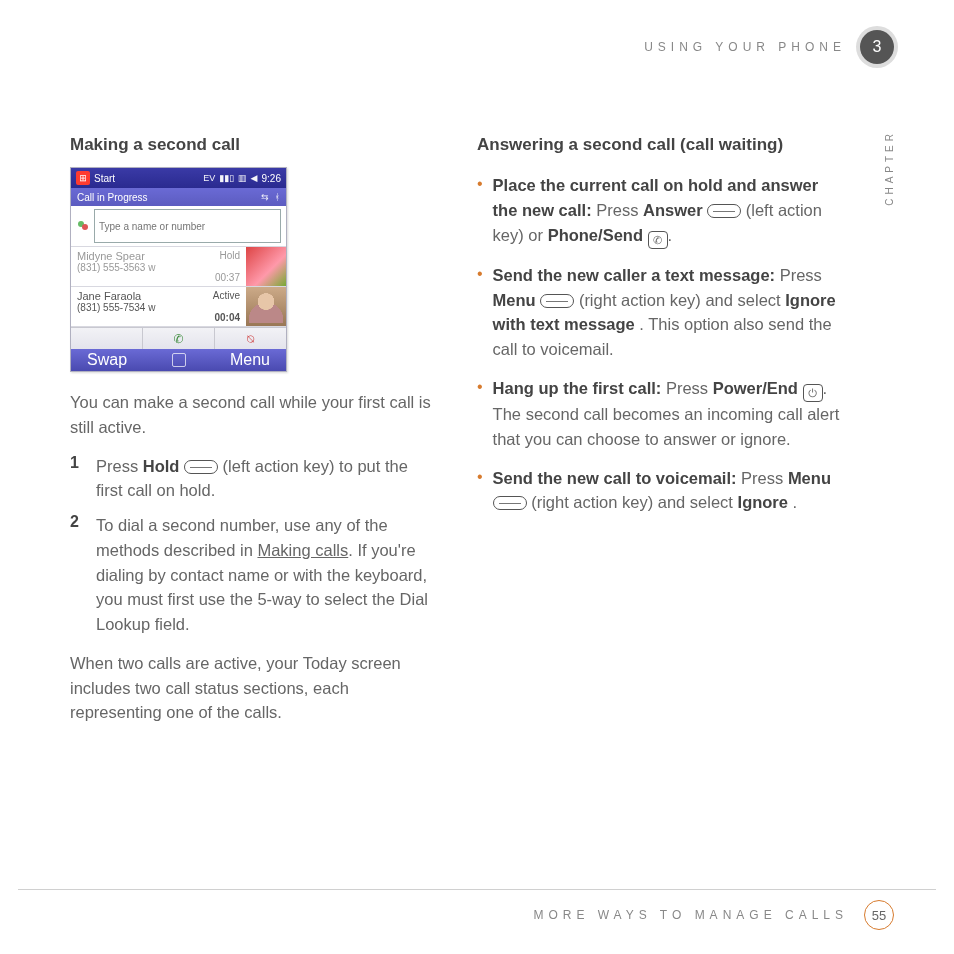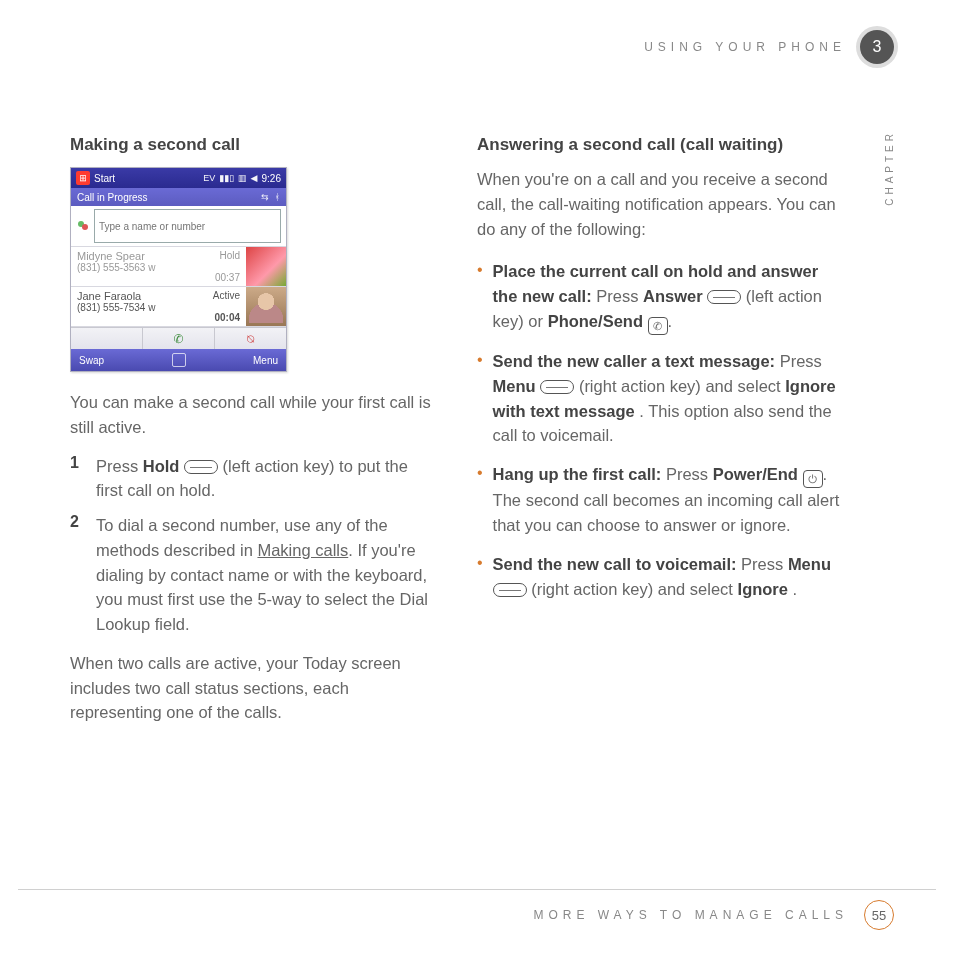--- a/index.html
+++ b/index.html
@@ -205,21 +205,21 @@
     font-size: 12px;
   }
   .ph-tbtn:first-child{border-left:none;}
   .ph-tbtn.red { color: #c33; }
   .ph-tbtn.green { color: #3a8a3a; }
   .ph-soft {
     height: 22px;
     background: linear-gradient(#6a6ad5, #4a4ab0);
     color: #fff;
     display: flex; align-items: center; justify-content: space-between;
-    padding: 0 8px; font-size: 10px;
+    padding: 0 16px; font-size: 16px;
   }
   .ph-soft .mid {
     width:14px;height:14px;border:1px solid rgba(255,255,255,.7);border-radius:2px;
   }
 
   
   .footer-rule {
     position: absolute;
     left: 18px; right: 18px; bottom: 64px;
     border-top: 1px solid #d0d0d0;
@@ -332,21 +332,20 @@
             <span>To dial a second number, use any of the methods described in </span><span class="link">Making calls</span><span>. If you're dialing by contact name or with the keyboard, you must first use the 5-way to select the Dial Lookup field.</span>
           </span>
         </li>
       </ol>
 
       <p class="body">When two calls are active, your Today screen includes two call status sections, each representing one of the calls.</p>
     </div>
 
     <div class="col">
       <h2>Answering a second call (call waiting)</h2>
-      <p class="body" style="margin-top:4px">When you're on a call and you receive a second call, the call-waiting notification appears. You can do any of the following:</p>
 
       <ul id="right-list">
           <li>
             <span class="bullet">•</span>
             <span class="ul-text"><strong>Place the current call on hold and answer the new call:</strong> Press <strong>Answer</strong> <span class="key-oval"></span> (left action key) or <strong>Phone/Send</strong> <span class="key-phone">✆</span>.</span>
           </li>
           <li>
             <span class="bullet">•</span>
             <span class="ul-text"><strong>Send the new caller a text message:</strong> Press <strong>Menu</strong> <span class="key-oval"></span> (right action key) and select <strong>Ignore with text message</strong> . This option also send the call to voicemail.</span>
           </li>

